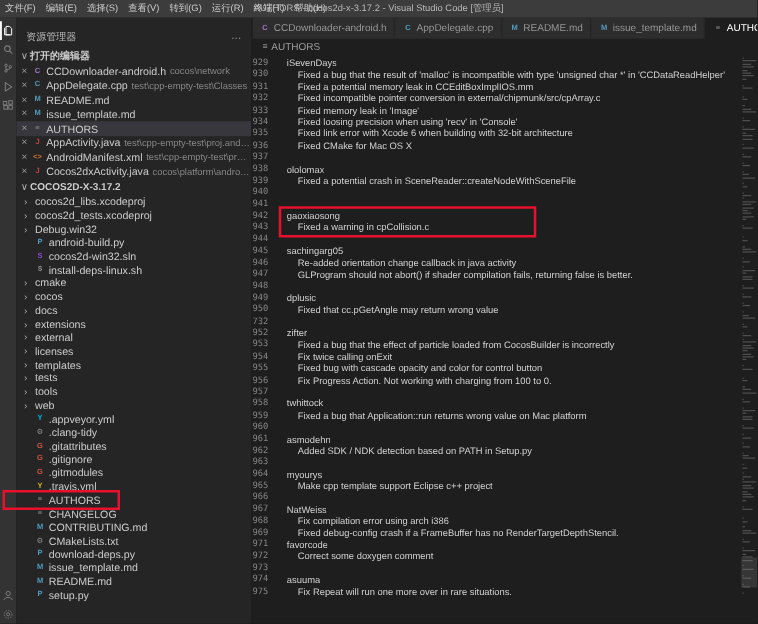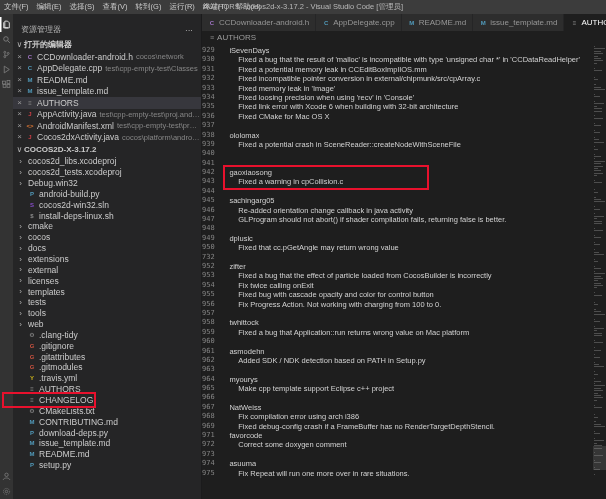--- a/index.html
+++ b/index.html
@@ -246,32 +246,37 @@
           <div class="tree-item">
             <span class="chev">›</span>
             <span class="fname">tools</span>
           </div>
           <div class="tree-item">
             <span class="chev">›</span>
             <span class="fname">web</span>
           </div>
           <div class="tree-item">
             <span class="chev"></span>
+            <span class="ficon" style="color: rgb(0, 179, 224);">Y</span>
+            <span class="fname">.appveyor.yml</span>
+          </div>
+          <div class="tree-item">
+            <span class="chev"></span>
             <span class="ficon" style="color: rgb(138, 138, 138);">⚙</span>
             <span class="fname">.clang-tidy</span>
           </div>
           <div class="tree-item">
             <span class="chev"></span>
             <span class="ficon" style="color: rgb(204, 83, 64);">G</span>
+            <span class="fname">.gitattributes</span>
+          </div>
+          <div class="tree-item">
+            <span class="chev"></span>
+            <span class="ficon" style="color: rgb(204, 83, 64);">G</span>
             <span class="fname">.gitignore</span>
-          </div>
-          <div class="tree-item">
-            <span class="chev"></span>
-            <span class="ficon" style="color: rgb(204, 83, 64);">G</span>
-            <span class="fname">.gitattributes</span>
           </div>
           <div class="tree-item">
             <span class="chev"></span>
             <span class="ficon" style="color: rgb(204, 83, 64);">G</span>
             <span class="fname">.gitmodules</span>
           </div>
           <div class="tree-item">
             <span class="chev"></span>
             <span class="ficon" style="color: rgb(203, 180, 26);">Y</span>
             <span class="fname">.travis.yml</span>
@@ -281,27 +286,27 @@
             <span class="ficon" style="color: rgb(138, 138, 138);">≡</span>
             <span class="fname">AUTHORS</span>
           </div>
           <div class="tree-item">
             <span class="chev"></span>
             <span class="ficon" style="color: rgb(138, 138, 138);">≡</span>
             <span class="fname">CHANGELOG</span>
           </div>
           <div class="tree-item">
             <span class="chev"></span>
+            <span class="ficon" style="color: rgb(81, 154, 186);">M</span>
+            <span class="fname">CONTRIBUTING.md</span>
+          </div>
+          <div class="tree-item">
+            <span class="chev"></span>
             <span class="ficon" style="color: rgb(138, 138, 138);">⚙</span>
             <span class="fname">CMakeLists.txt</span>
-          </div>
-          <div class="tree-item">
-            <span class="chev"></span>
-            <span class="ficon" style="color: rgb(81, 154, 186);">M</span>
-            <span class="fname">CONTRIBUTING.md</span>
           </div>
           <div class="tree-item">
             <span class="chev"></span>
             <span class="ficon" style="color: rgb(81, 154, 186);">P</span>
             <span class="fname">download-deps.py</span>
           </div>
           <div class="tree-item">
             <span class="chev"></span>
             <span class="ficon" style="color: rgb(81, 154, 186);">M</span>
             <span class="fname">issue_template.md</span>

